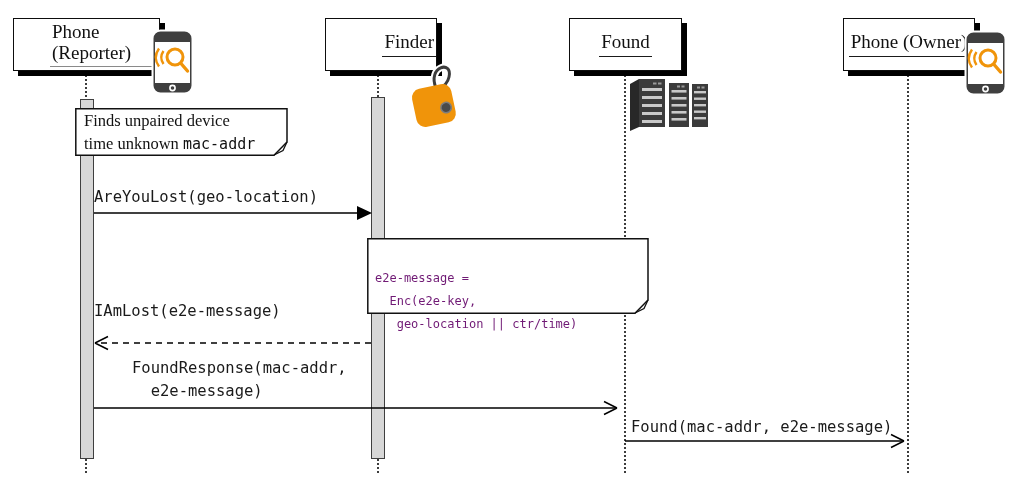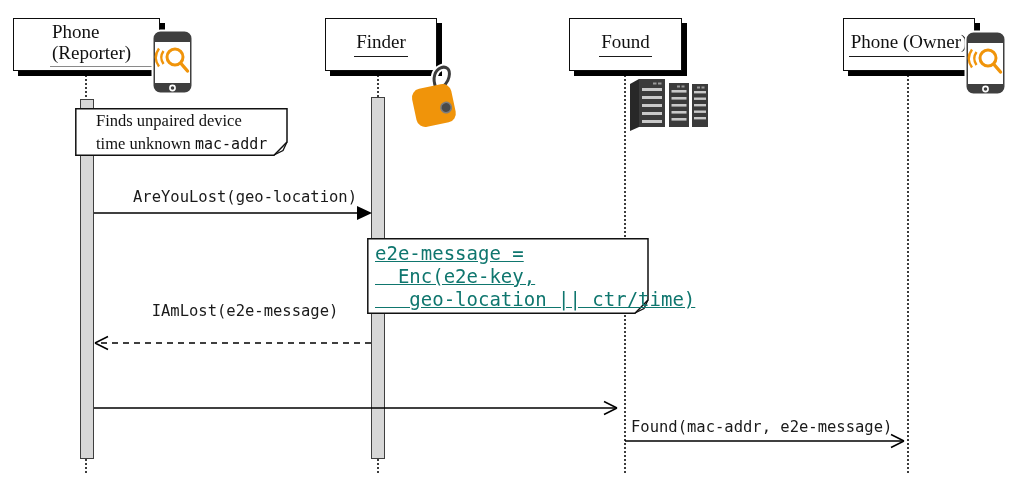--- a/index.html
+++ b/index.html
@@ -21,24 +21,24 @@
               z-index:2;box-sizing:border-box;}
 
   
   .note{position:absolute;z-index:5;}
   .note svg{position:absolute;left:0;top:0;}
   .note .ntext{position:relative;z-index:2;}
 
   
   .msg{position:absolute;z-index:6;font-family:"DejaVu Sans Mono", monospace;
        font-size:15.5px;color:#1a1a1a;white-space:pre;line-height:23px;}
-  .msg.center{text-align:center;margin-left:12px;}
+  .msg.center{}
 
   .serif-note{font-size:16.5px;color:#111;line-height:23px;}
-  .mono{font-family:"DejaVu Sans Mono", monospace;font-size:15px;}
+  .mono{font-family:"DejaVu Sans Mono", monospace;font-size:15px;margin-top:25px;}
 
   
   #arrows{position:absolute;left:0;top:0;z-index:3;pointer-events:none;}
 
   .icon{position:absolute;z-index:7;}
 </style>
 </head>
 <body>
 
 <div id="stage">
@@ -66,53 +66,55 @@
     </g>
     <g>
       <line x1="625" y1="441" x2="903" y2="441" stroke="#000" stroke-width="1.5"></line>
       <path d="M904,441 L891,434.5 M904,441 L891,447.5" stroke="#000" stroke-width="1.5" fill="none"></path>
     </g>
   </svg>
 
   <div class="pbox" style="left:13px;top:18px;width:147px;padding-left:36px;">
     <span class="plabel u-gray">Phone (Reporter)</span>
   </div>
-  <div class="pbox" style="left:325px;top:18px;width:112px;">
+  <div class="pbox" style="left:325px;top:18px;width:112px;justify-content:flex-end;">
     <span class="plabel">Finder</span>
   </div>
   <div class="pbox" style="left:569px;top:18px;width:113px;">
     <span class="plabel">Found</span>
   </div>
   <div class="pbox" style="left:843px;top:18px;width:132px;">
     <span class="plabel">Phone (Owner)</span>
   </div>
 
-  <div class="note" style="left:75px;top:108px;width:213px;height:48px;padding-left:12px;">
+  <div class="note" style="left:75px;top:108px;width:213px;height:48px;">
     <svg width="213" height="48" viewBox="0 0 213 48">
       <polygon points="0.8,0.8 212,0.8 212,34 199,47.2 0.8,47.2" fill="#fff" stroke="#111" stroke-width="1.5"></polygon>
       <path d="M199,47 L208,42.5 L212,34" fill="none" stroke="#111" stroke-width="1.3"></path>
     </svg>
     <div class="ntext serif-note" style="padding:1px 0 0 9px;">
       <div><span>Finds unpaired device</span></div>
       <div><span>time unknown </span><span class="mono">mac-addr</span></div>
     </div>
   </div>
 
   <div class="note" style="left:367px;top:238px;width:282px;height:76px;">
     <svg width="282" height="76" viewBox="0 0 282 76">
       <polygon points="0.8,0.8 281,0.8 281,62 268,75.2 0.8,75.2" fill="#fff" stroke="#111" stroke-width="1.5"></polygon>
       <path d="M268,75 L277,70.5 L281,62" fill="none" stroke="#111" stroke-width="1.3"></path>
     </svg>
-    <div class="ntext mono" style="padding:4px 0 0 8px;white-space:pre;font-size:19px;line-height:23px;color:#0f766e;text-decoration:underline;">e2e-message =
+    <div class="ntext mono" style="padding:4px 0 0 8px;white-space:pre;font-size:12px;line-height:23px;color:#701a75;">e2e-message =
   Enc(e2e-key,
    geo-location || ctr/time)</div>
   </div>
 
   <div class="msg center" style="left:94px;top:186px;width:278px;">AreYouLost(geo-location)</div>
   <div class="msg center" style="left:94px;top:300px;width:278px;">IAmLost(e2e-message)</div>
+  <div class="msg" style="left:132px;top:357px;">FoundResponse(mac-addr,
+  e2e-message)</div>
   <div class="msg" style="left:631px;top:416px;">Found(mac-addr, e2e-message)</div>
 
   <svg class="icon" style="left:151px;top:29px;" width="43" height="66" viewBox="0 0 43 66">
     <rect x="1.5" y="1.5" width="40" height="63" rx="8" fill="#3f3f3f" stroke="#fff" stroke-width="2"></rect>
     <rect x="4" y="13" width="35" height="41" fill="#fff"></rect>
     <circle cx="21.5" cy="59" r="2.6" fill="none" stroke="#fff" stroke-width="1.6"></circle>
     <circle cx="24" cy="28" r="8" fill="none" stroke="#F0940A" stroke-width="3"></circle>
     <line x1="30" y1="34.5" x2="36.5" y2="42" stroke="#F0940A" stroke-width="3.4" stroke-linecap="round"></line>
     <path d="M12.5,22 q-4.5,6.5 0,13" fill="none" stroke="#F0940A" stroke-width="2.4"></path>
     <path d="M8,19.5 q-6.5,9 0,18" fill="none" stroke="#F0940A" stroke-width="2.4"></path>

